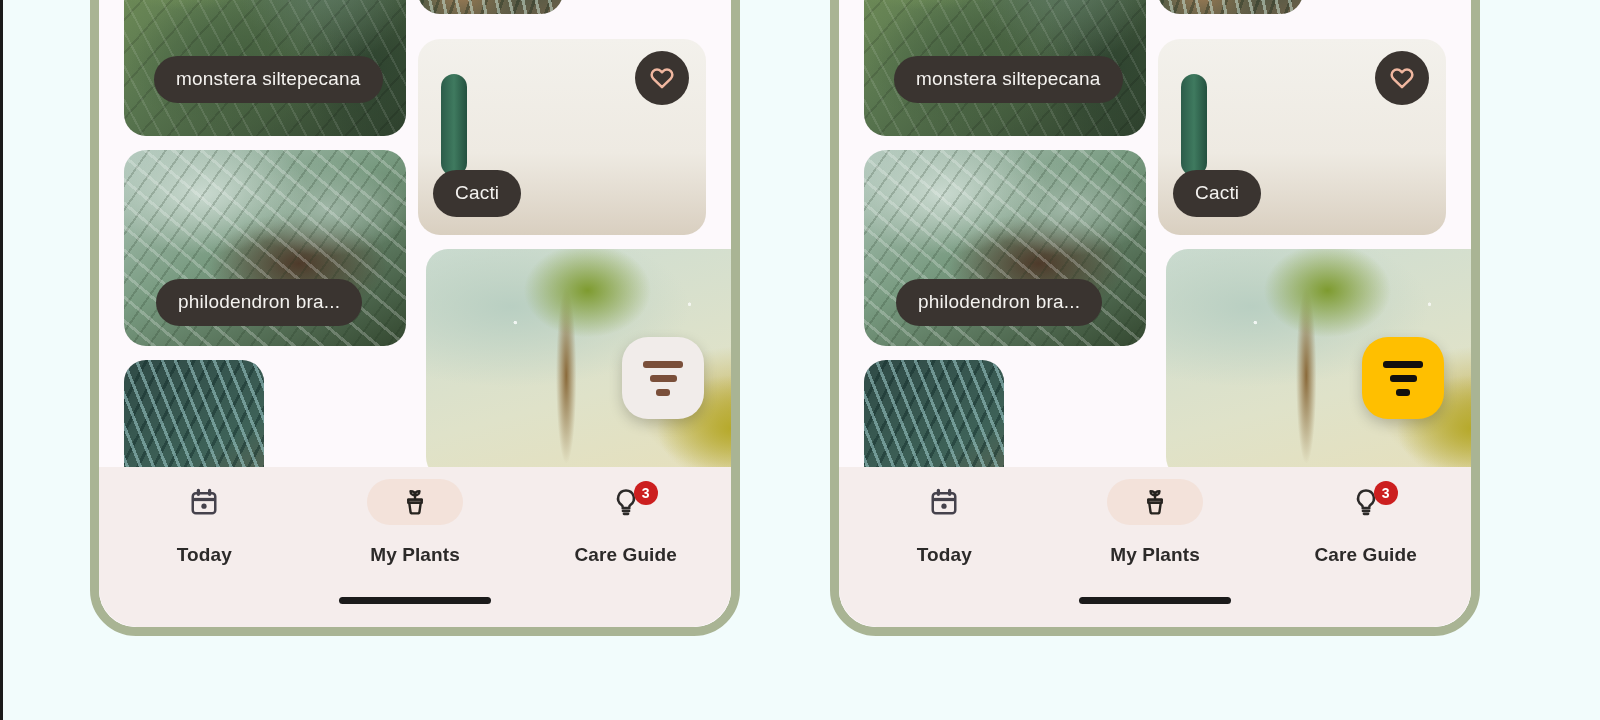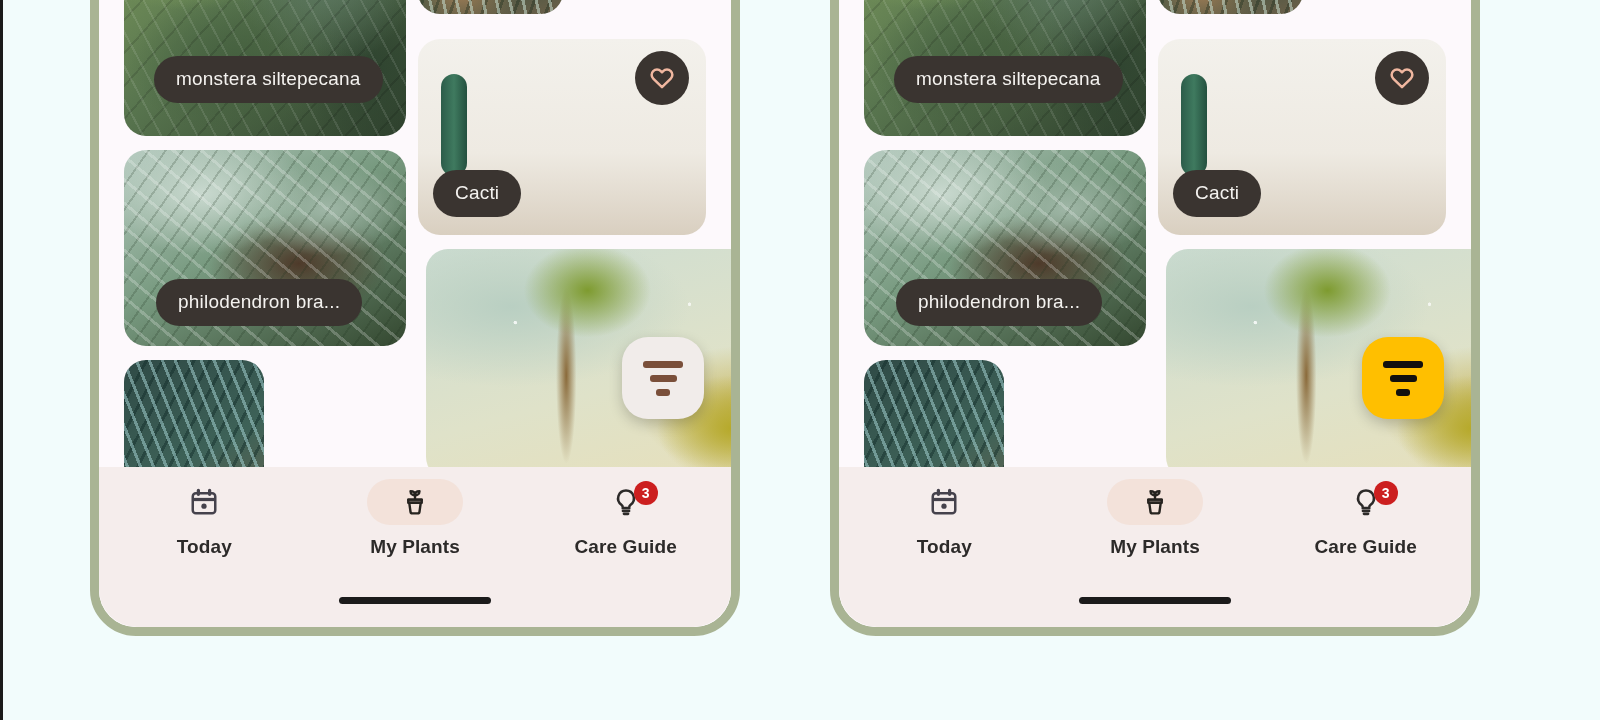--- a/index.html
+++ b/index.html
@@ -195,21 +195,21 @@
     display: flex; flex-direction: column; align-items: center; gap: 11px;
   }
   .nav-icon-wrap {
     position: relative;
     width: 96px; height: 46px;
     display: flex; align-items: center; justify-content: center;
     border-radius: 23px;
   }
   .nav-item.active .nav-icon-wrap { background: #F3E2DA; }
   .nav-icon-wrap svg { width: 30px; height: 30px; }
-  .nav-label { font-size: 19px; font-weight: bold; color: #2C2A29; letter-spacing: .1px; }
+  .nav-label { font-size: 19px; font-weight: bold; color: #2C2A29; letter-spacing: .1px; margin-top: 8px; }
   .badge {
     position: absolute;
     top: 2px; left: 56px;
     min-width: 24px; height: 24px;
     border-radius: 12px;
     background: #CC1F1F; color: #fff;
     font-size: 14px; font-weight: bold;
     display: flex; align-items: center; justify-content: center;
     padding: 0 5px;
   }

